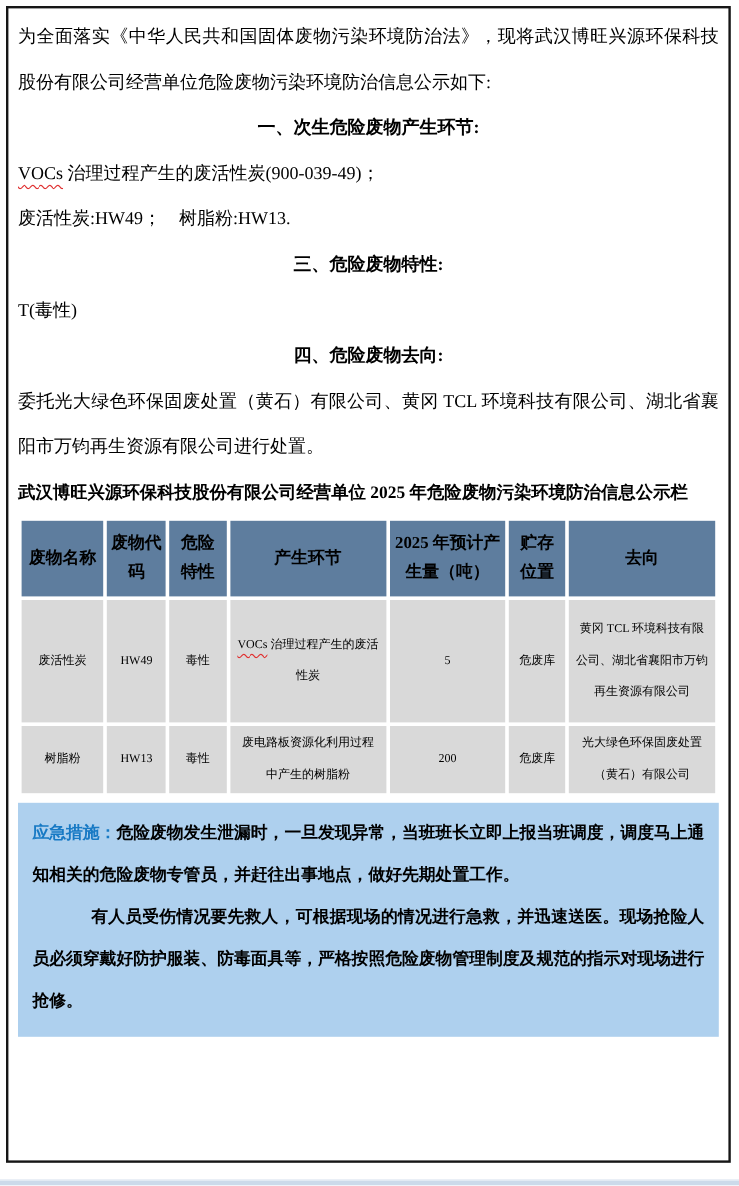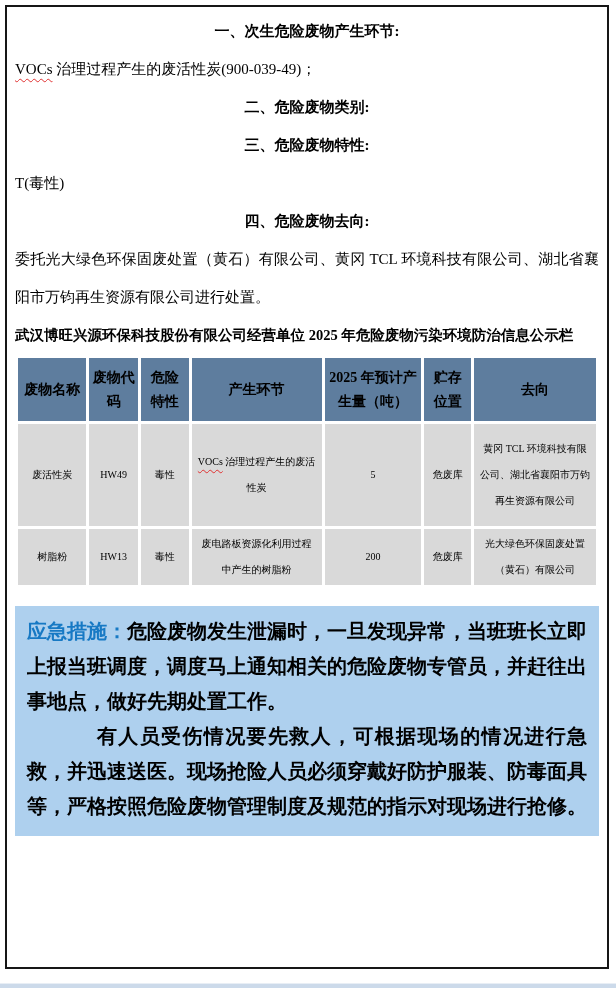--- a/index.html
+++ b/index.html
@@ -70,49 +70,50 @@
   tr.row-2 td { height: 53px; }
   .col-name    { width: 12.2%; }
   .col-code    { width: 8.7%;  }
   .col-hazard  { width: 8.5%;  }
   .col-process { width: 23.2%; }
   .col-amount  { width: 17.3%; }
   .col-storage { width: 8.3%;  }
   .col-dest    { width: 21.8%; }
   
   .emergency-box {
-    margin-top: 18px;
+    margin-top: 5px;
     background: var(--emer-bg, #aed0ee);
     padding: 8px 12px 12px 12px;
-    font-size: 20px;
+    font-size: 14px;
     font-weight: bold;
     line-height: 35px;
     text-align: justify;
   }
   .emergency-label { color: var(--emer-label, #1779c4); }
   .emergency-para2 { text-indent: 3.5em; }
   .bottom-strip {
     position: absolute;
     left: 0; bottom: 0;
     width: 616px; height: 5px;
     background: #ccdaea;
     border-top: 1px solid #e8eef5;
   }
 </style>
 </head>
 <body>
 
 <div class="page-frame">
 
   <div class="top-section">
+    <p>为全面落实《中华人民共和国固体废物污染环境防治法》，现将武汉博旺兴源环保科技股份有限公司经营单位危险废物污染环境防治信息公示如下:</p>
 
     <h2>一、次生危险废物产生环节:</h2>
     <p><span class="spell">VOCs</span><span> 治理过程产生的废活性炭(900-039-49)；</span></p>
 
-    <h2>二、危险废物类别:</h2>
+    <p>废活性炭:HW49；　树脂粉:HW13.</p>
 
     <h2>三、危险废物特性:</h2>
     <p>T(毒性)</p>
 
     <h2>四、危险废物去向:</h2>
     <p>委托光大绿色环保固废处置（黄石）有限公司、黄冈 TCL 环境科技有限公司、湖北省襄阳市万钧再生资源有限公司进行处置。</p>
   </div>
 
   <div class="table-title">武汉博旺兴源环保科技股份有限公司经营单位 2025 年危险废物污染环境防治信息公示栏</div>
 

